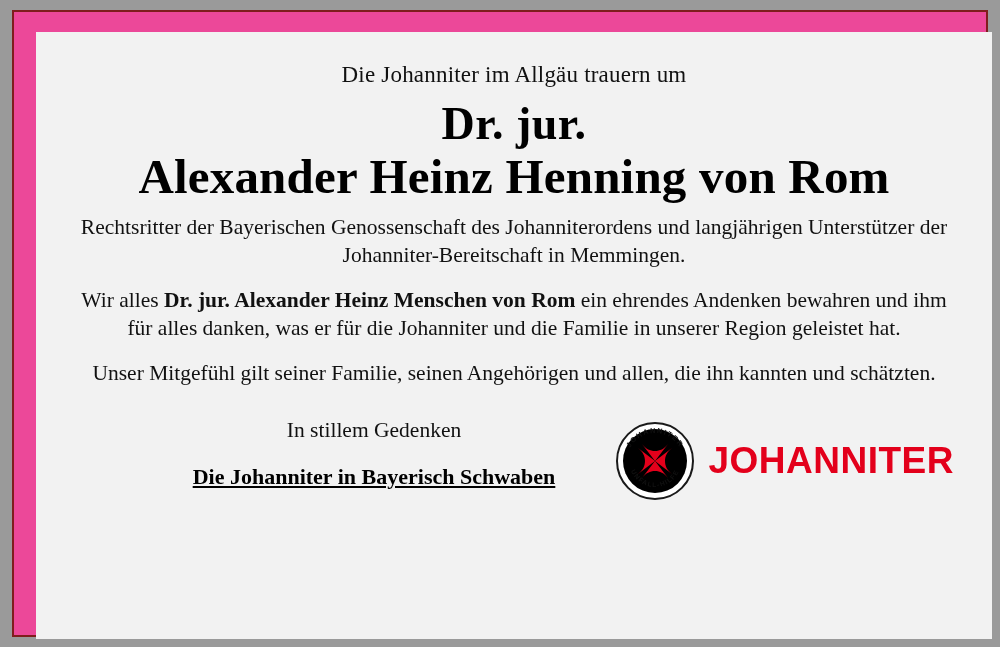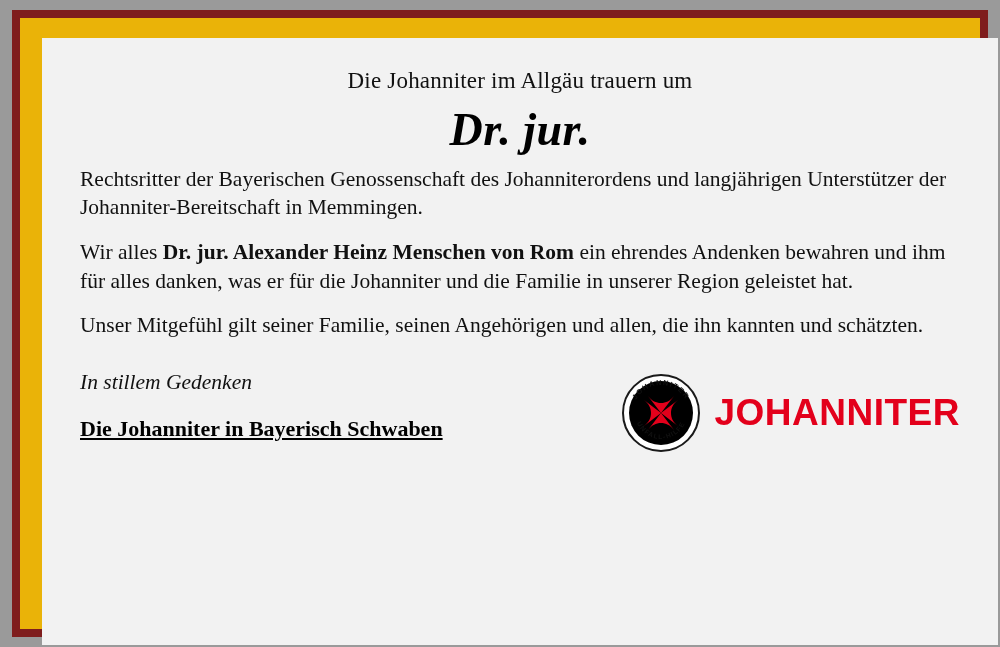--- a/index.html
+++ b/index.html
@@ -20,23 +20,23 @@
     height: 647px;
     background: #9a9a9a;
     box-sizing: border-box;
   }
   .inner-border {
     position: absolute;
     left: 12px;
     top: 10px;
     width: 976px;
     height: 627px;
-    border: 8px solid #7f1d1d;
-    box-sizing: border-box;
-    background: #eab308;
+    border: 2px solid #7f1d1d;
+    box-sizing: border-box;
+    background: #ec4899;
   }
   .notice-card {
     position: absolute;
     left: 22px;
     top: 20px;
     width: 956px;
     height: 607px;
     background: #f2f2f2;
     box-sizing: border-box;
     padding: 26px 38px 10px 38px;
@@ -51,32 +51,31 @@
   .name-block {
     text-align: center;
     font-weight: bold;
     color: #000000;
     line-height: 1.06;
     margin-bottom: 10px;
   }
   .name-line-1 {
     font-size: 46px;
     letter-spacing: 0.5px;
-    font-style: italic;
   }
   .name-line-2 {
     font-size: 49px;
     letter-spacing: 0.2px;
     margin-top: 2px;
   }
   .body-text {
     font-size: 21.5px;
     color: #111111;
     line-height: 1.33;
-    text-align: left;
+    text-align: center;
   }
   .para {
     margin: 0 0 16px 0;
   }
   .para.tight {
     margin-bottom: 28px;
   }
   .para b {
     font-weight: bold;
   }
@@ -85,21 +84,20 @@
     margin-top: 14px;
     min-height: 92px;
   }
   .closing-text {
     width: 600px;
   }
   .closing-line {
     font-size: 21.5px;
     color: #111111;
     margin-bottom: 18px;
-    font-style: italic;
   }
   .signature {
     font-size: 22px;
     font-weight: bold;
     color: #000000;
     text-decoration: underline;
   }
   .logo {
     position: absolute;
     right: 0px;
@@ -153,20 +151,21 @@
 <body>
 
 <div class="outer-frame">
   <div class="inner-border">
     <div class="notice-card">
 
       <div class="kicker">Die Johanniter im Allgäu trauern um</div>
 
       <div class="name-block">
         <div class="name-line-1">Dr. jur.</div>
+        <div class="name-line-2">Alexander Heinz Henning von Rom</div>
       </div>
 
       <div class="body-text">
 
         <p class="para">Rechtsritter der Bayerischen Genossenschaft des Johanniterordens und langjährigen Unterstützer der Johanniter-Bereitschaft in Memmingen.</p>
 
 
         <p class="para"><span>Wir alles </span><b>Dr. jur. Alexander Heinz Menschen von Rom</b><span> ein ehrendes Andenken bewahren und ihm für alles danken, was er für die Johanniter und die Familie in unserer Region geleistet hat.</span></p>
 
         <p class="para tight">Unser Mitgefühl gilt seiner Familie, seinen Angehörigen und allen, die ihn kannten und schätzten.</p>

